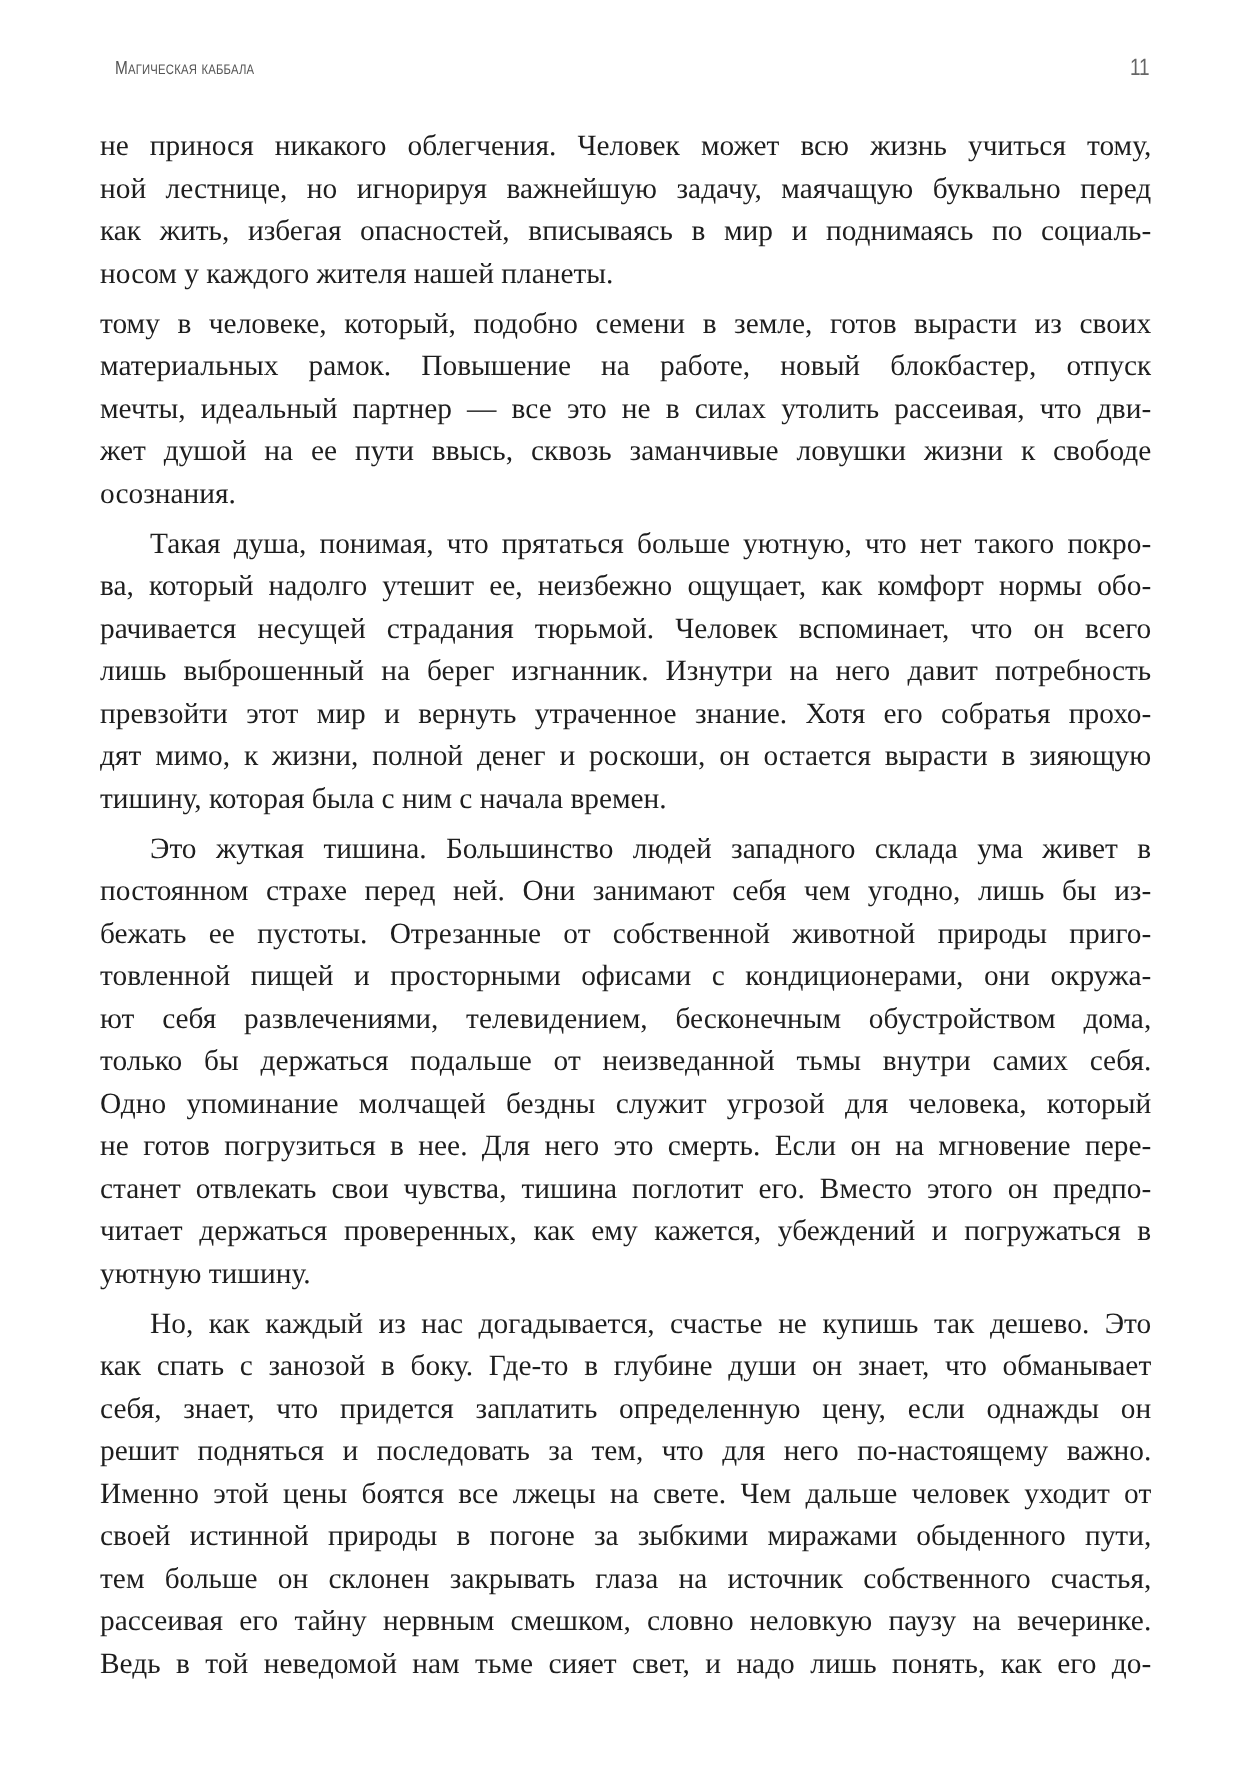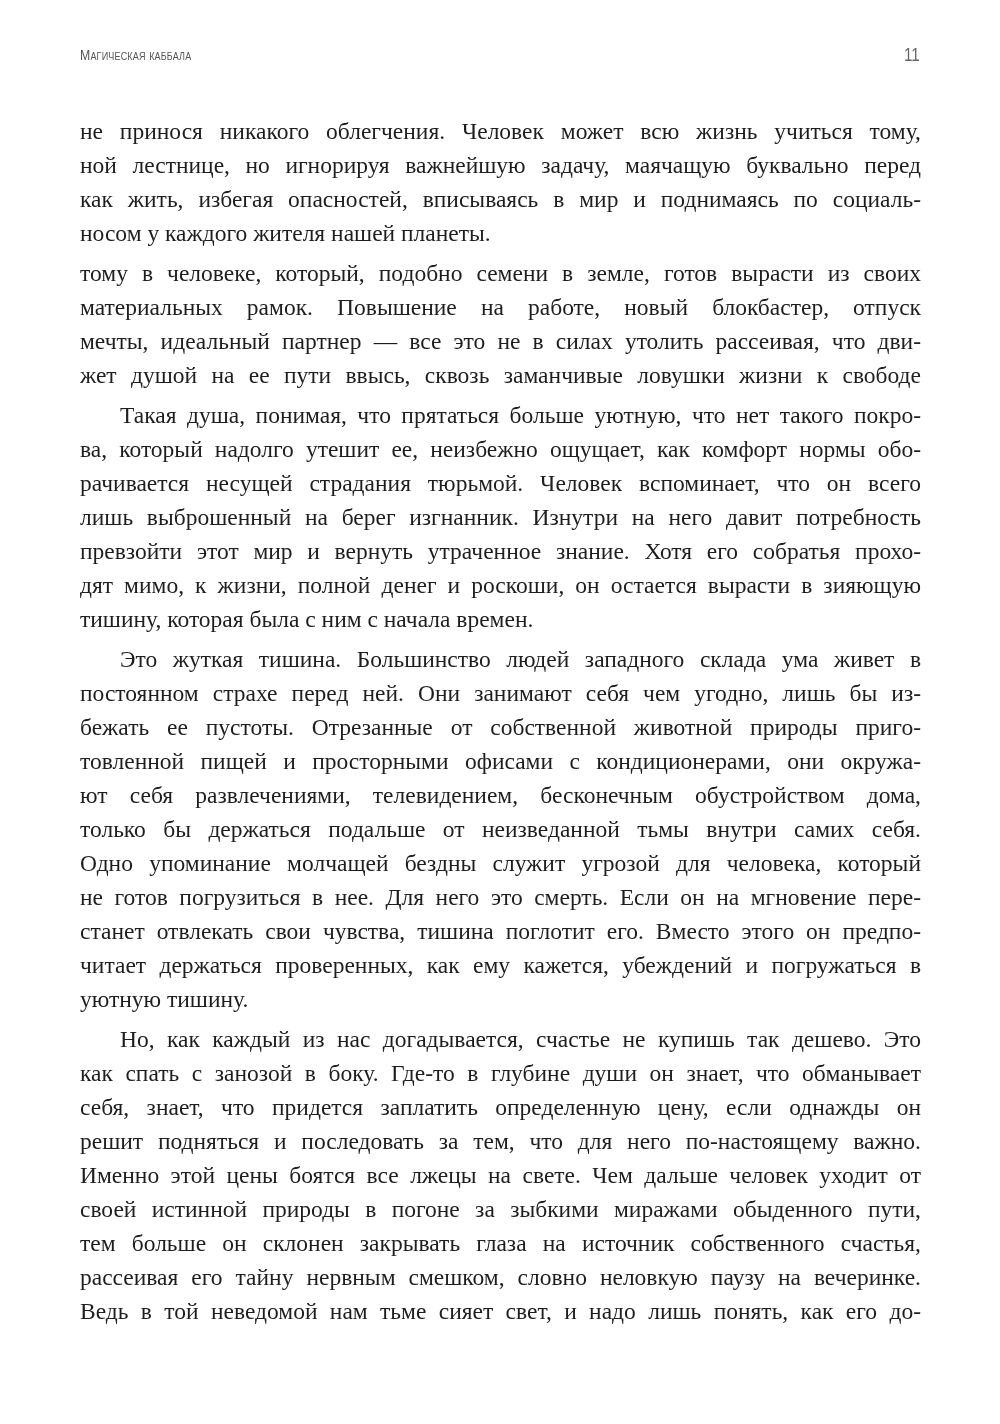--- a/index.html
+++ b/index.html
@@ -1,32 +1,32 @@
 <!DOCTYPE html>
 <html><head>
 <meta charset="utf-8">
 <style>
   html, body { margin: 0; padding: 0; background: #ffffff; }
   body { width: 1000px; height: 1424px; position: relative; overflow: hidden; }
   .running-head {
-    position: absolute; top: 44px; left: 80px; right: 80px; height: 24px;
+    position: absolute; top: 44px; left: 92px; right: 80px; height: 24px;
     font-family: "Liberation Sans", sans-serif; color: #555; 
   }
   .head-title {
     position: absolute; left: 0; top: 2px;
     font-size: 15px; letter-spacing: 0.2px; font-variant: small-caps;
     transform: scaleX(0.82); transform-origin: left center;
   }
   .head-page {
     position: absolute; right: 0; top: 0; font-size: 19px; font-weight: 300;
     color: #666; transform: scaleX(0.8); transform-origin: right center;
   }
   .body-text {
     position: absolute; left: 80px; width: 841px; top: 100px;
-    font-family: "Liberation Serif", serif; font-size: 23.5px; color: #1e1e1e; margin-top: 14px;
+    font-family: "Liberation Serif", serif; font-size: 23.5px; color: #1e1e1e;
   }
   .para { margin: 0 0 6px 0; }
   .line {
     display: block; height: 34px; line-height: 34px; white-space: nowrap;
     text-align: justify; text-align-last: justify; overflow: hidden;
   }
   .line.last { text-align-last: left; }
   .line.indent { padding-left: 40px; }
 </style>
 </head>
@@ -42,20 +42,21 @@
       <span class="line">не принося никакого облегчения. Человек может всю жизнь учиться тому,</span>
       <span class="line">ной лестнице, но игнорируя важнейшую задачу, маячащую буквально перед</span>
       <span class="line">как жить, избегая опасностей, вписываясь в мир и поднимаясь по социаль-</span>
       <span class="line last">носом у каждого жителя нашей планеты.</span>
     </div>
     <div class="para">
       <span class="line">тому в человеке, который, подобно семени в земле, готов вырасти из своих</span>
       <span class="line">материальных рамок. Повышение на работе, новый блокбастер, отпуск</span>
       <span class="line">мечты, идеальный партнер — все это не в силах утолить рассеивая, что дви-</span>
       <span class="line">жет душой на ее пути ввысь, сквозь заманчивые ловушки жизни к свободе</span>
+      <span class="line last">осознания.</span>
     </div>
     <div class="para">
       <span class="line indent">Такая душа, понимая, что прятаться больше уютную, что нет такого покро-</span>
       <span class="line">ва, который надолго утешит ее, неизбежно ощущает, как комфорт нормы обо-</span>
       <span class="line">рачивается несущей страдания тюрьмой. Человек вспоминает, что он всего</span>
       <span class="line">лишь выброшенный на берег изгнанник. Изнутри на него давит потребность</span>
       <span class="line">превзойти этот мир и вернуть утраченное знание. Хотя его собратья прохо-</span>
       <span class="line">дят мимо, к жизни, полной денег и роскоши, он остается вырасти в зияющую</span>
       <span class="line last">тишину, которая была с ним с начала времен.</span>
     </div>

